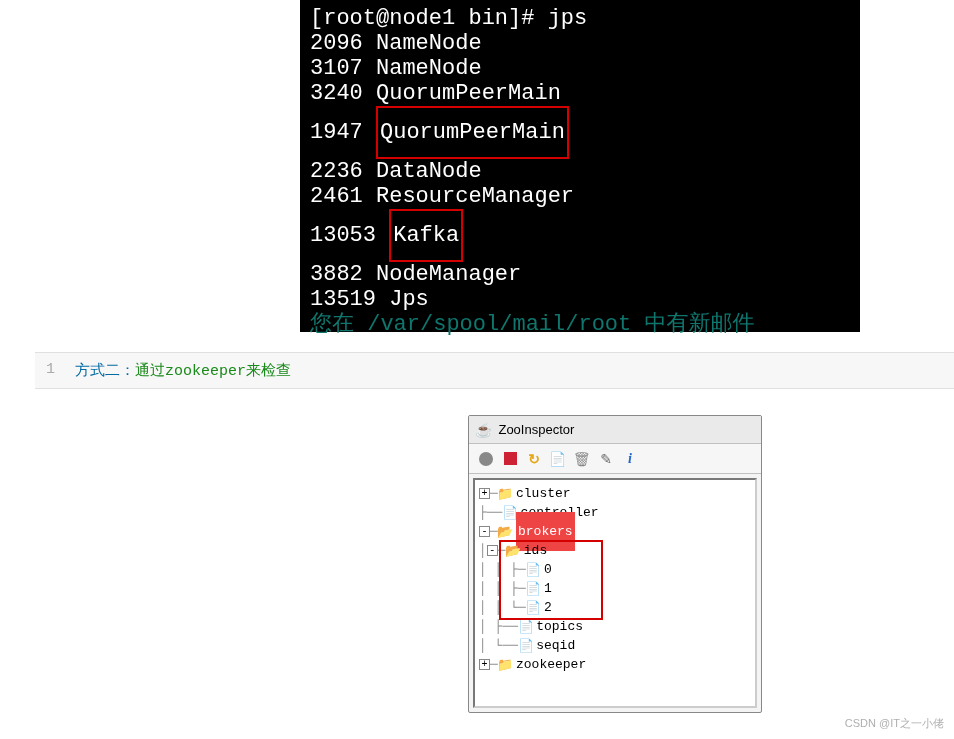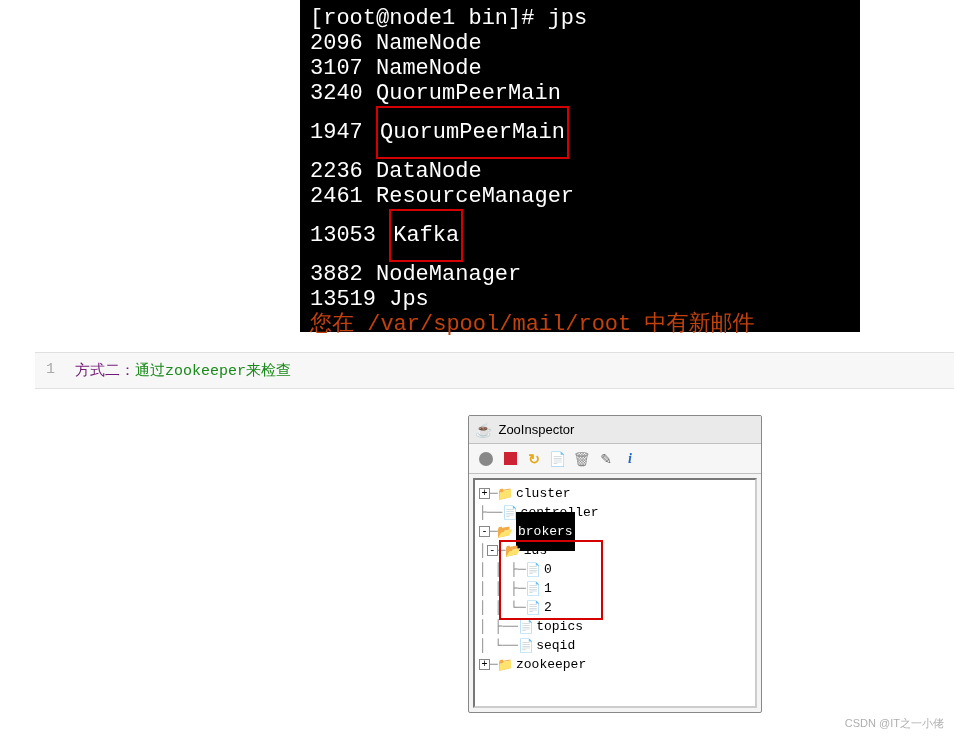--- a/index.html
+++ b/index.html
@@ -19,21 +19,21 @@
       height: 332px;
       background: #000;
       color: #fff;
       font-family: 'Courier New', monospace;
       font-size: 22px;
       line-height: 25px;
       padding: 6px 10px;
       white-space: pre;
     }
     .terminal .red-box { border: 2px solid #d40000; padding: 12px 2px; display: inline-block; }
-    .terminal .mail { color: #c2410c; margin-top: 8px; }
+    .terminal .mail { color: #0f766e; margin-top: 8px; }
     .terminal .cursor { display: inline-block; width: 11px; height: 20px; background: #fff; vertical-align: middle; }
     .cursor-pointer {
       position: absolute;
       left: 475px;
       top: 352px;
       font-size: 16px;
       color: #000;
       pointer-events: none;
     }
     .code-block {
@@ -49,21 +49,21 @@
       font-size: 15px;
       padding: 8px 0;
     }
     .code-block .lineno {
       width: 30px;
       text-align: right;
       color: #aaa;
       padding-right: 10px;
     }
     .code-block .line-content { padding-left: 10px; }
-    .code-block .blue { color: #701a75; }
+    .code-block .blue { color: #0369a1; }
     .code-block .green { color: #1a8a1a; font-family: Liberation Mono, monospace; }
 
     .zoo-window {
       position: absolute;
       left: 468px;
       top: 415px;
       width: 294px;
       background: #f4f4f4;
       border: 1px solid #888;
       border-radius: 2px;
@@ -132,21 +132,21 @@
       align-items: center;
       justify-content: center;
       font-size: 10px;
       line-height: 1;
       background: #fff;
       margin-right: 0;
     }
     .tree-row .line { color: #888; display: inline-block; }
     .folder-icon { color: #d9a441; margin-right: 2px; }
     .file-icon { color: #888; margin-right: 2px; }
-    .selected { background: #000000; color: #fff; padding: 12px 2px; }
+    .selected { background: #ef4444; color: #fff; padding: 12px 2px; }
     .red-group {
       position: absolute;
       border: 2px solid #d40000;
       pointer-events: none;
     }
     .watermark {
       position: absolute;
       right: 10px;
       bottom: 8px;
       color: rgba(120,120,120,0.6);

